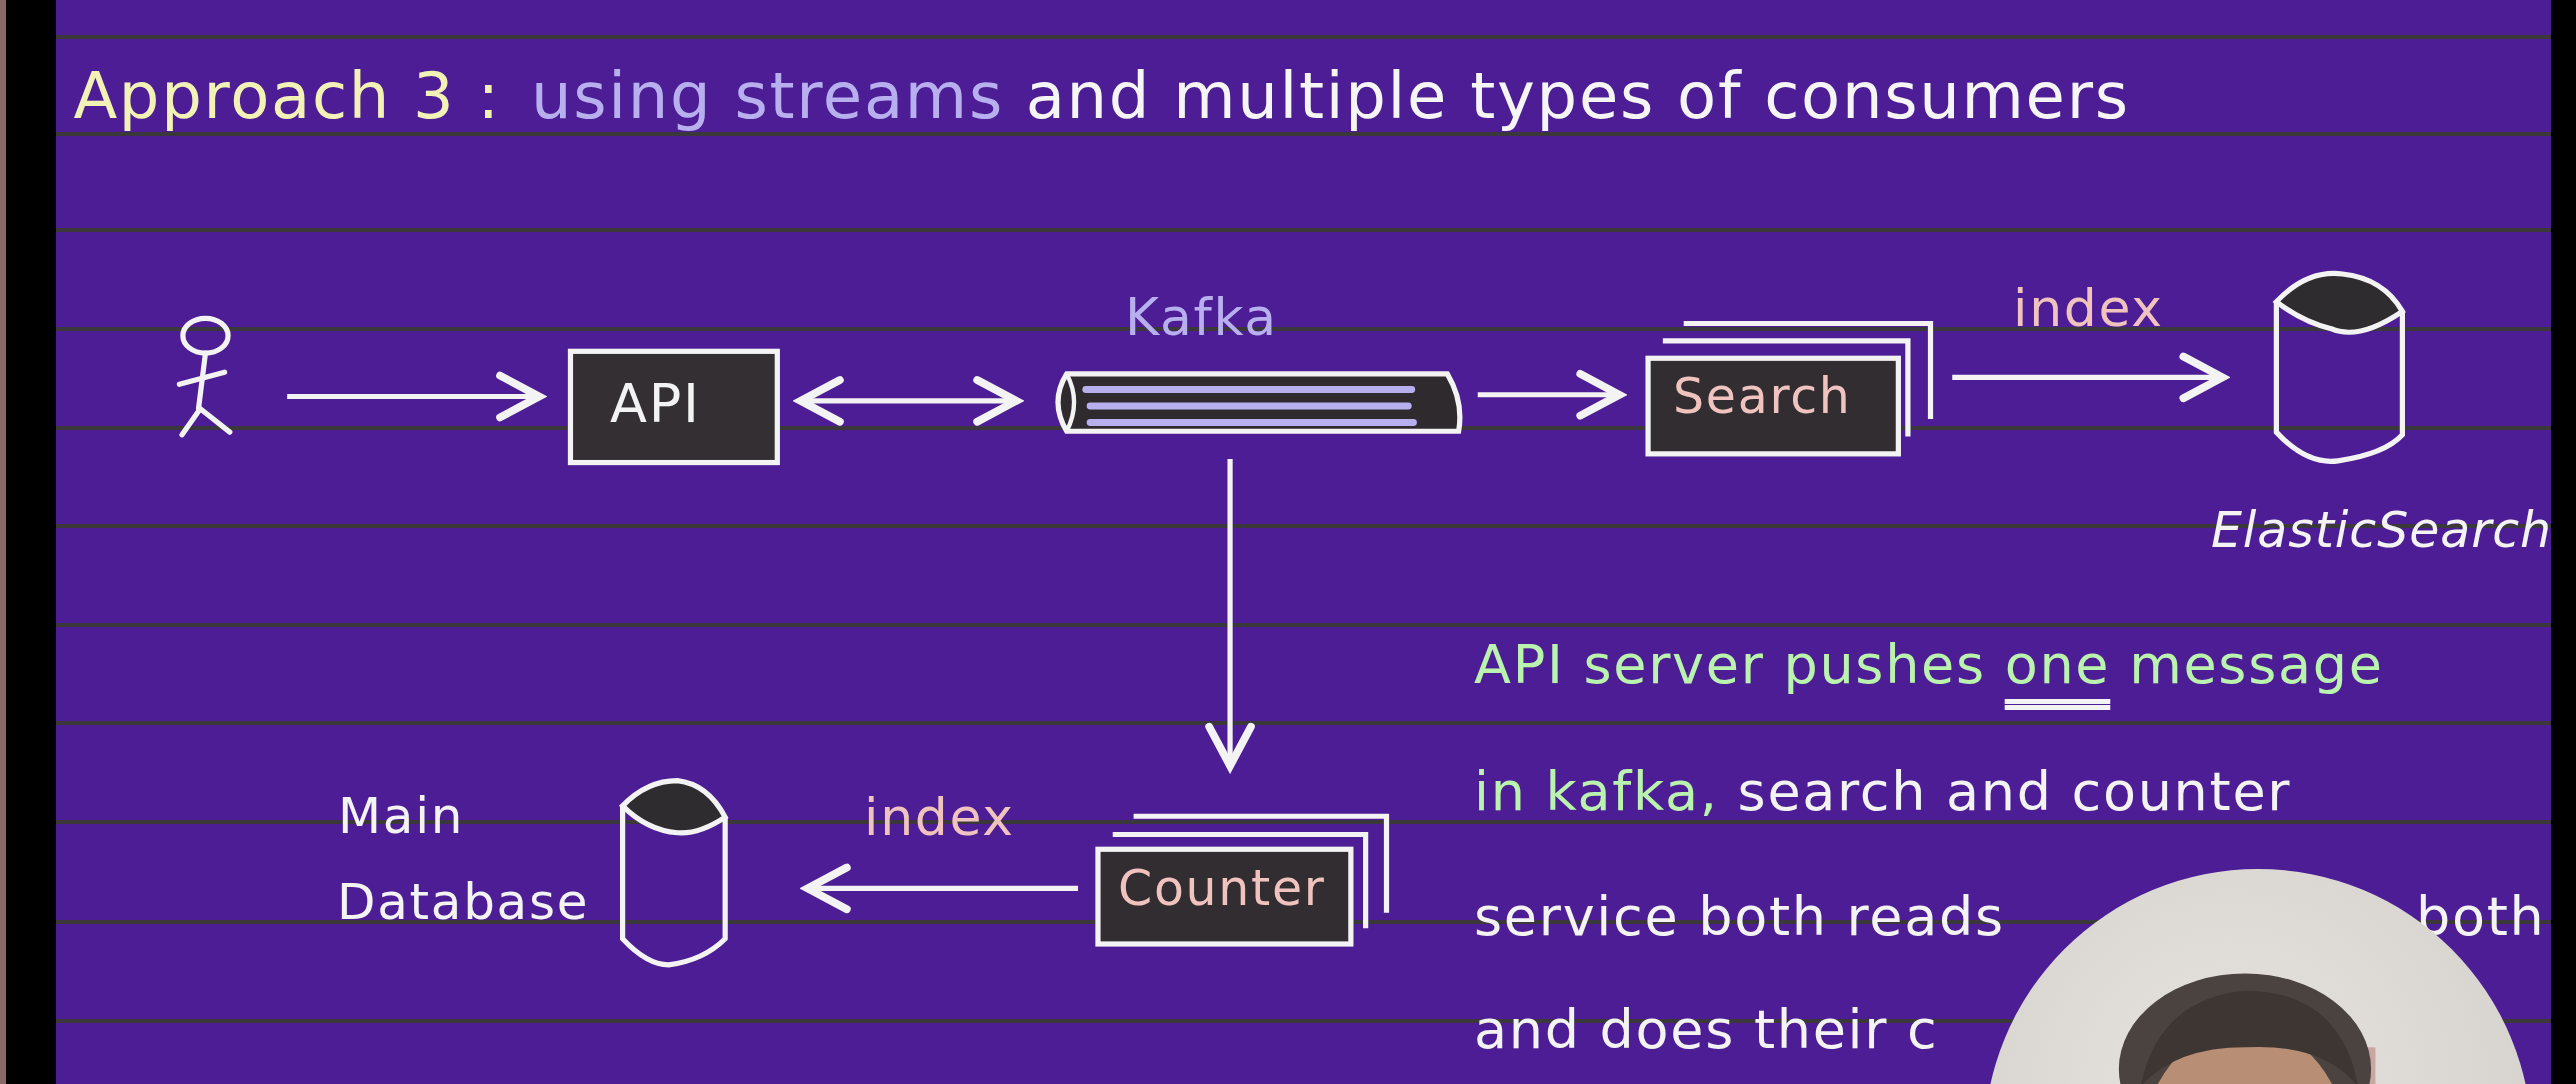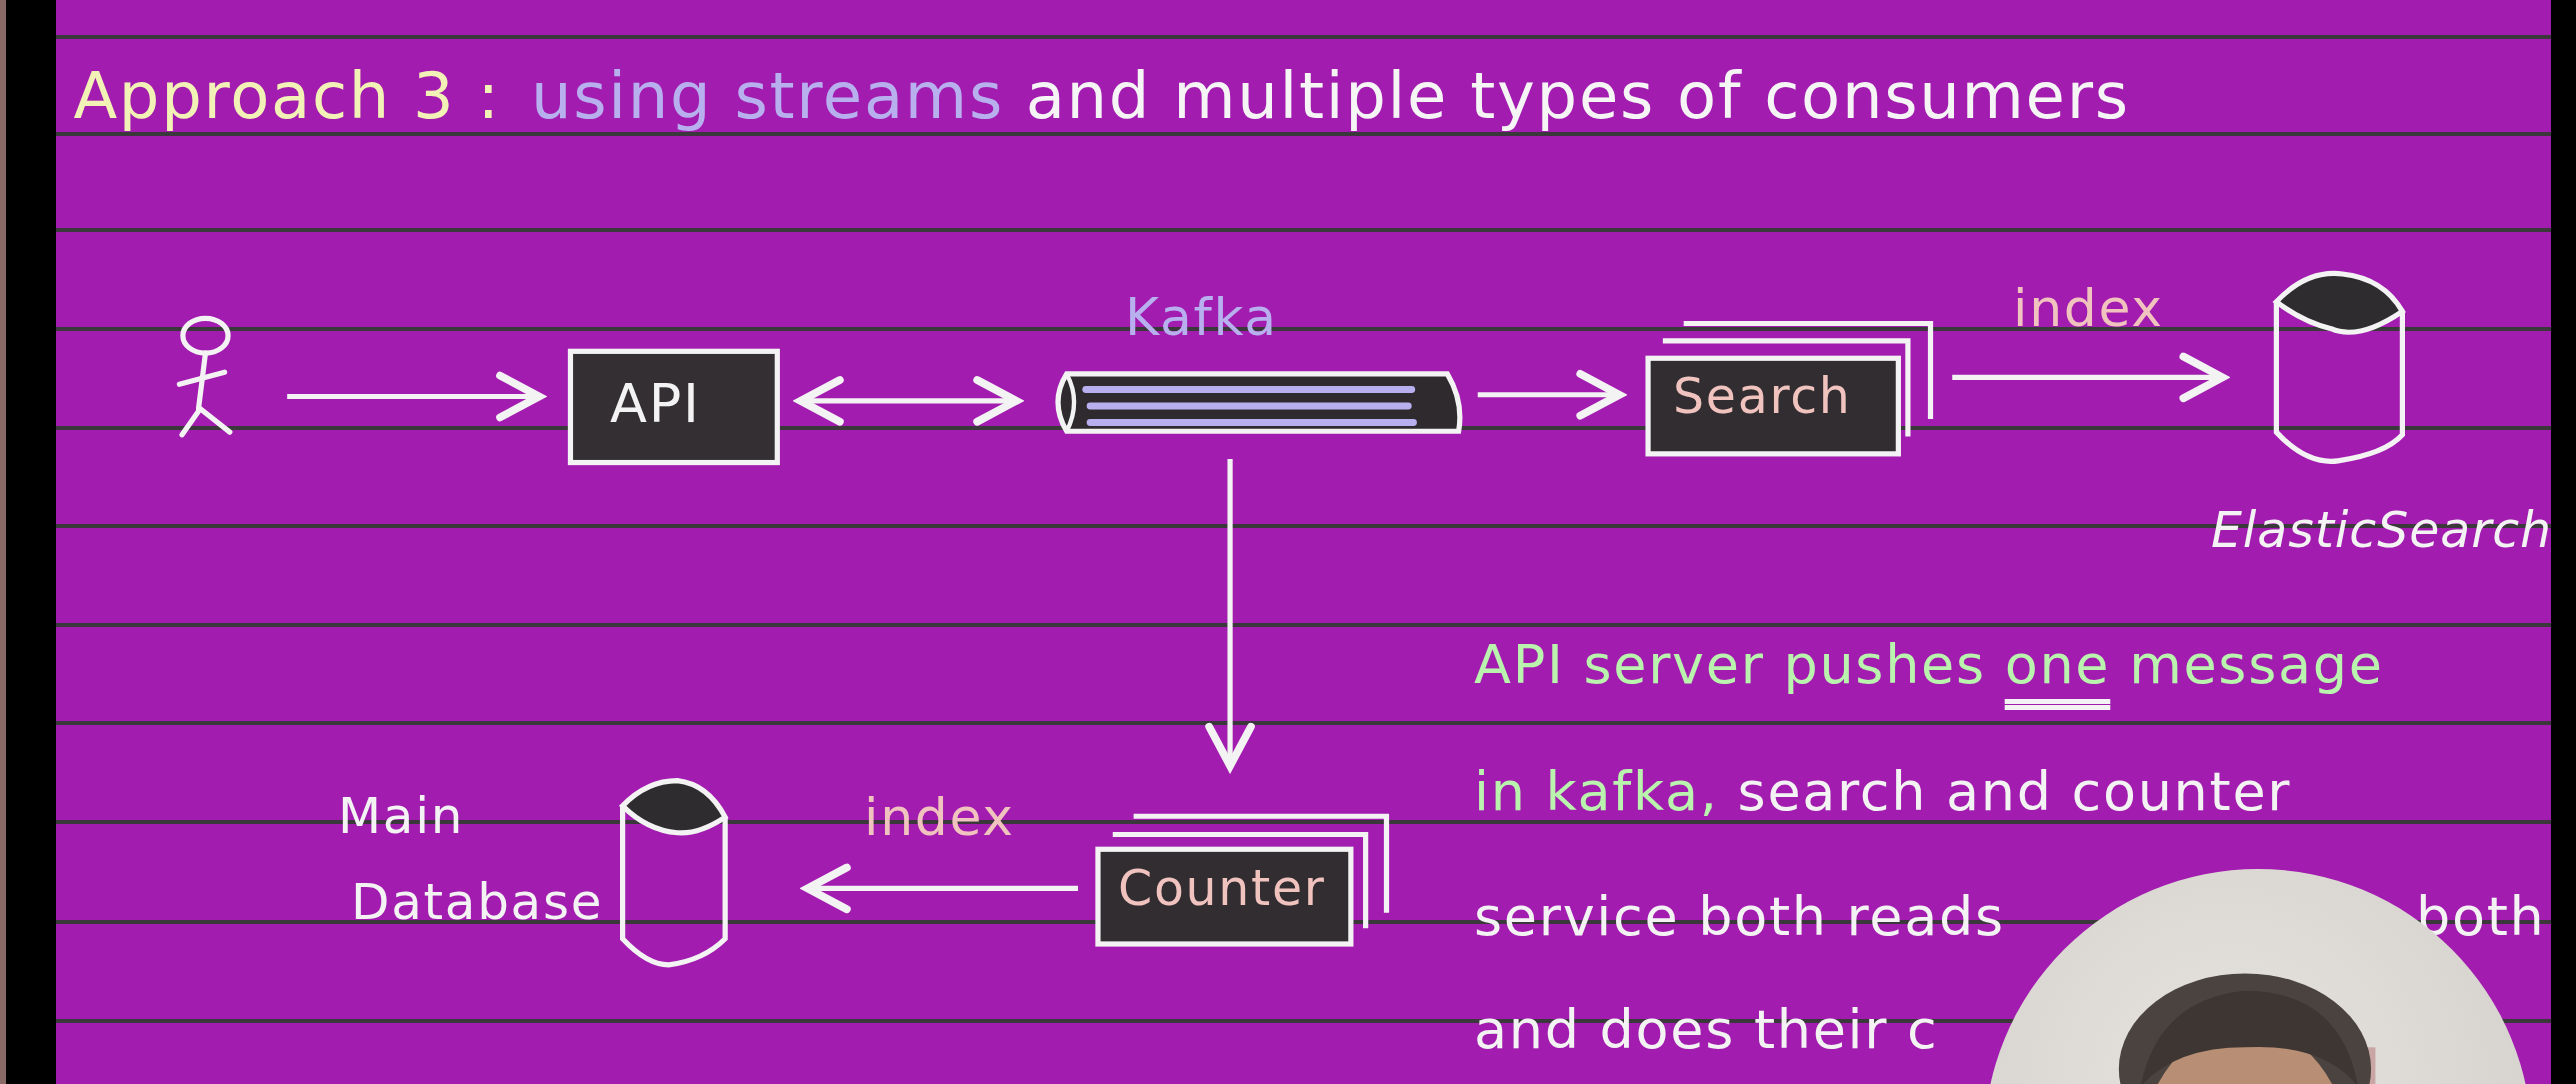--- a/index.html
+++ b/index.html
@@ -3,21 +3,21 @@
 <meta charset="utf-8">
 <style>
   html, body { margin:0; padding:0; }
   body {
     width:2576px; height:1085px; overflow:hidden; position:relative;
     background:#000; font-family:"DejaVu Sans", sans-serif;
   }
   #edge-left { position:absolute; left:0; top:0; width:6px; height:1085px; background:#8a6a66; }
   #board {
     position:absolute; left:56px; top:0; width:2495px; height:1085px;
-    background:#a21caf; overflow:hidden;
+    background:#4c1d95; overflow:hidden;
   }
   .rule { position:absolute; left:0; width:100%; height:3.5px; background:#3b383b; }
   .hand { position:absolute; white-space:nowrap; font-family:"DejaVu Sans", sans-serif; letter-spacing:1.7px; }
   #title-prefix { color:#f3f2b6; font-size:64px; }
   #title-highlight { color:#b8b0ee; font-size:64px; }
   #title-rest { color:#f5f5f5; font-size:64px; }
   .label-white { color:#f3f3f3; }
   .label-pink { color:#f0c3bf; }
   .label-lav { color:#b8b0ee; }
   .note-green { color:#b9f3ae; font-size:54px; }
@@ -114,21 +114,21 @@
   </svg>
 
   <div class="hand label-white" style="left:554px; top:372px; font-size:54px;">API</div>
   <div class="hand label-lav" style="left:1069px; top:287px; font-size:52px;">Kafka</div>
   <div class="hand label-pink" style="left:1617px; top:368px; font-size:49px;">Search</div>
   <div class="hand label-pink" style="left:1957px; top:278px; font-size:52px;">index</div>
   <div class="hand label-white" style="left:2155px; top:502px; font-size:49px; letter-spacing:0.9px;font-style:italic;">ElasticSearch</div>
   <div class="hand label-pink" style="left:1062px; top:860px; font-size:49px;">Counter</div>
   <div class="hand label-pink" style="left:808px; top:787px; font-size:52px;">index</div>
   <div class="hand label-white" style="left:282px; top:787px; font-size:50px;text-align:right;">Main</div>
-  <div class="hand label-white" style="left:295px; top:873px; font-size:50px;">Database</div>
+  <div class="hand label-white" style="left:281px; top:873px; font-size:50px;">Database</div>
 
   <div class="hand" style="left:1418px; top:633px;">
     <span class="note-green">API server pushes </span><span class="note-green" style="text-decoration:underline double #f3f3f3; text-underline-offset:15.6px;">one</span><span class="note-green"> message</span>
   </div>
   <div class="hand" style="left:1418px; top:760px;">
     <span class="note-green">in kafka,</span><span class="note-white"> search and counter</span>
   </div>
   <div class="hand note-white" style="left:1418px; top:885px;">service both reads</div>
   <div class="hand note-white" style="left:2360px; top:885px;">both</div>
   <div class="hand note-white" style="left:1418px; top:998px;">and does their c</div>

